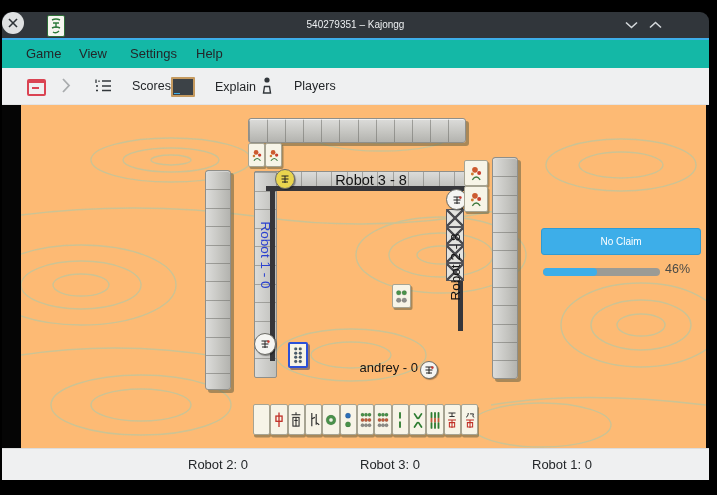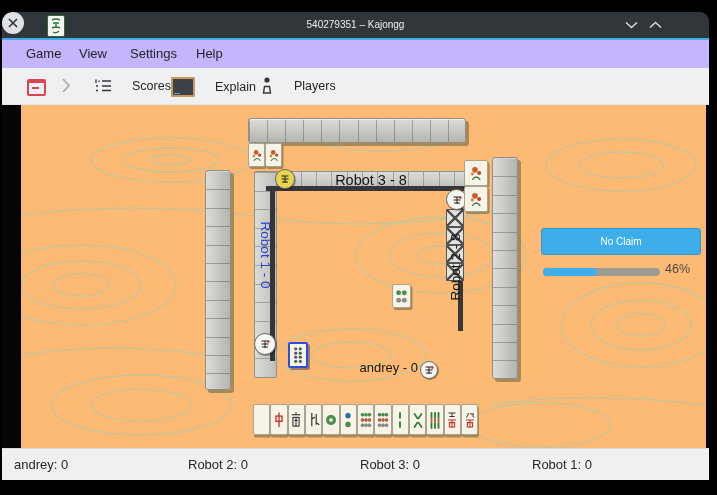--- a/index.html
+++ b/index.html
@@ -7,21 +7,21 @@
   .window{position:absolute;left:2px;top:12px;width:707px;height:468px;border-radius:9px 9px 0 0;overflow:hidden;background:#050505}
   
   .titlebar{height:26px;background:#31363b;position:relative}
   .title-icon{position:absolute;left:45px;top:3px;width:16px;height:20px;background:#f6f6f0;border:1px solid #2d6e37;border-radius:2px}
   .title-text{position:absolute;left:0;right:0;top:0;line-height:26px;text-align:center;color:#eceff1;font-size:10px}
   .win-btn{position:absolute;top:0;height:26px;width:20px;display:flex;align-items:center;justify-content:center}
   .btn-min{left:619px}.btn-max{left:643px}
   .btn-close{left:666px;top:2px;width:22px;height:22px;border-radius:50%;background:#dfe1e2;display:flex;align-items:center;justify-content:center}
   .accent-line{height:2px;background:#3daee9}
   
-  .menubar{height:28px;background:#c4b5fd;position:relative}
+  .menubar{height:28px;background:#14b8a6;position:relative}
   .menu-item{position:absolute;top:0;line-height:28px;font-size:13px;color:#232629;cursor:default}
   
   .toolbar{height:36px;background:#eff0f1;position:relative;border-bottom:1px solid #e3e4e5}
   .tb{position:absolute;display:flex;align-items:center}
   .tb-label{font-size:12.5px;color:#232629;margin-left:20px}
   .abort-icon{width:15px;height:13px;border:2px solid #da4453;border-radius:2px;position:relative}
   .abort-icon::before{content:"";position:absolute;left:-1px;top:-1px;right:-1px;height:3px;background:#da4453}
   .abort-icon::after{content:"";position:absolute;left:3px;top:6px;width:7px;height:2px;background:#da4453}
   .blackboard-icon{width:20px;height:16px;background:#3c4247;border:2px solid #c59a5f;border-radius:1px;position:relative}
   .blackboard-icon::after{content:"";position:absolute;left:1px;bottom:1px;width:6px;height:1.5px;background:#3daee9}
@@ -449,18 +449,17 @@
 
       <div class="noclaim">No Claim</div>
       <div class="progress">
           <div class="progress-fill" id="pfill" style="width: 46%;"></div>
         </div>
       <div class="progress-label">46%</div>
     </div>
   </div>
 
   <div class="statusbar">
-    <span class="status-item" style="left:12px">andrey: 0</span>
     <span class="status-item" style="left:186px">Robot 2: 0</span>
     <span class="status-item" style="left:358px">Robot 3: 0</span>
     <span class="status-item" style="left:530px">Robot 1: 0</span>
   </div>
 </div>
 
 </body></html>

